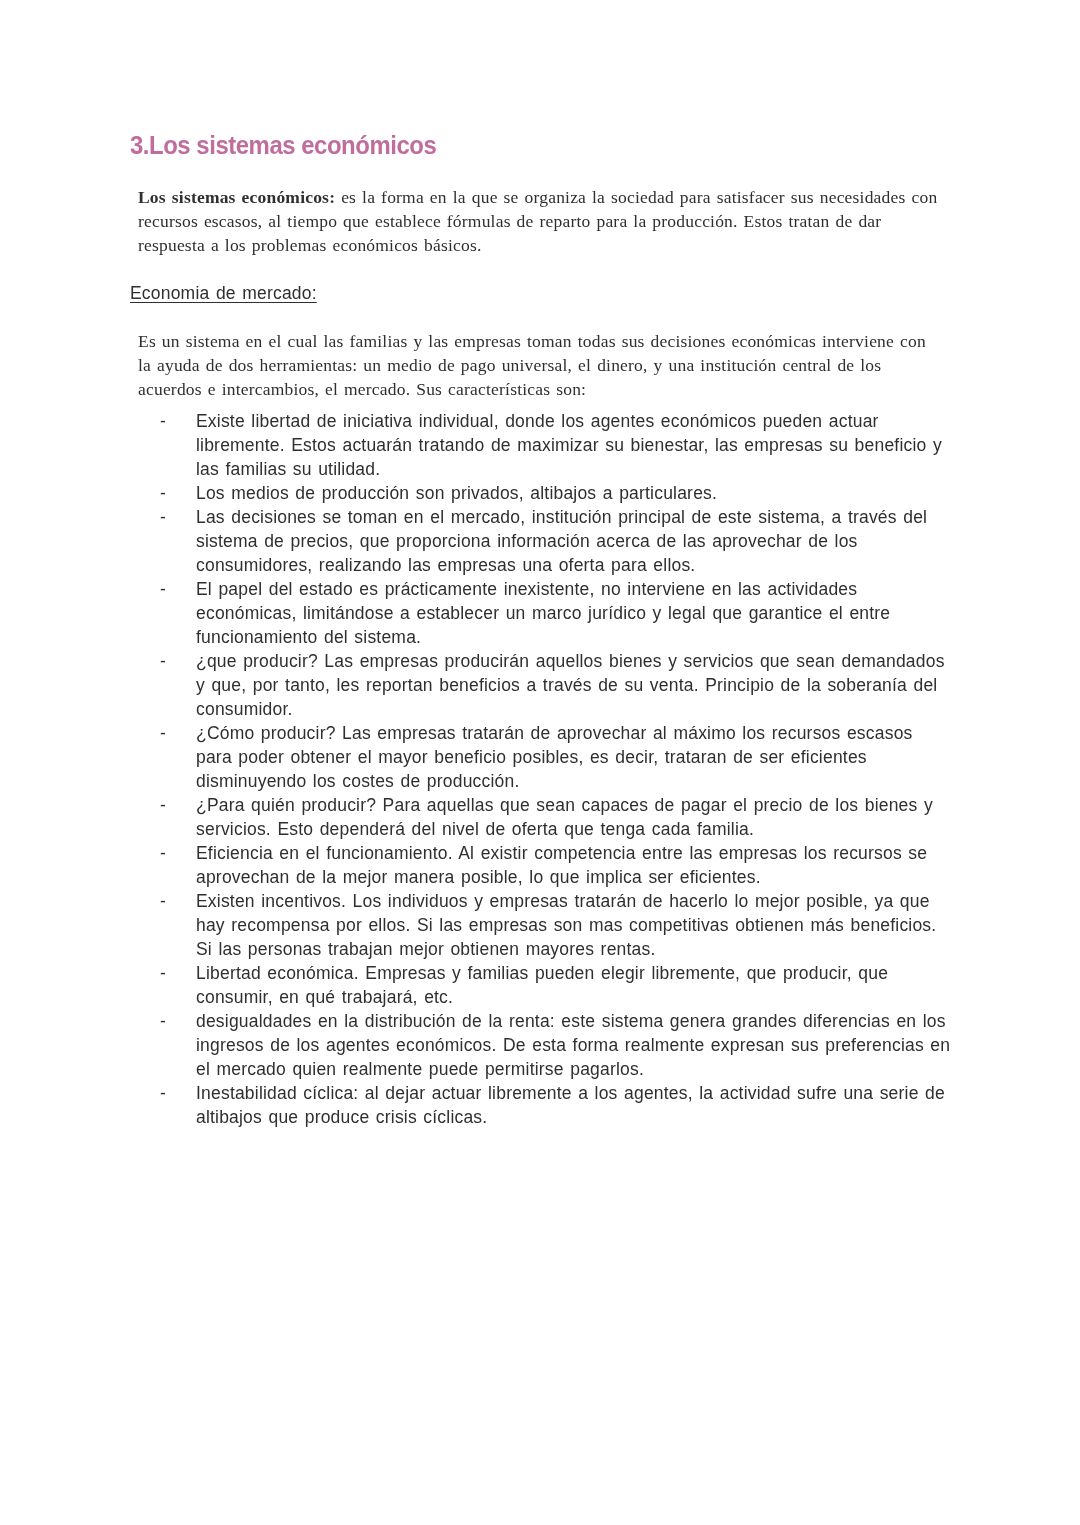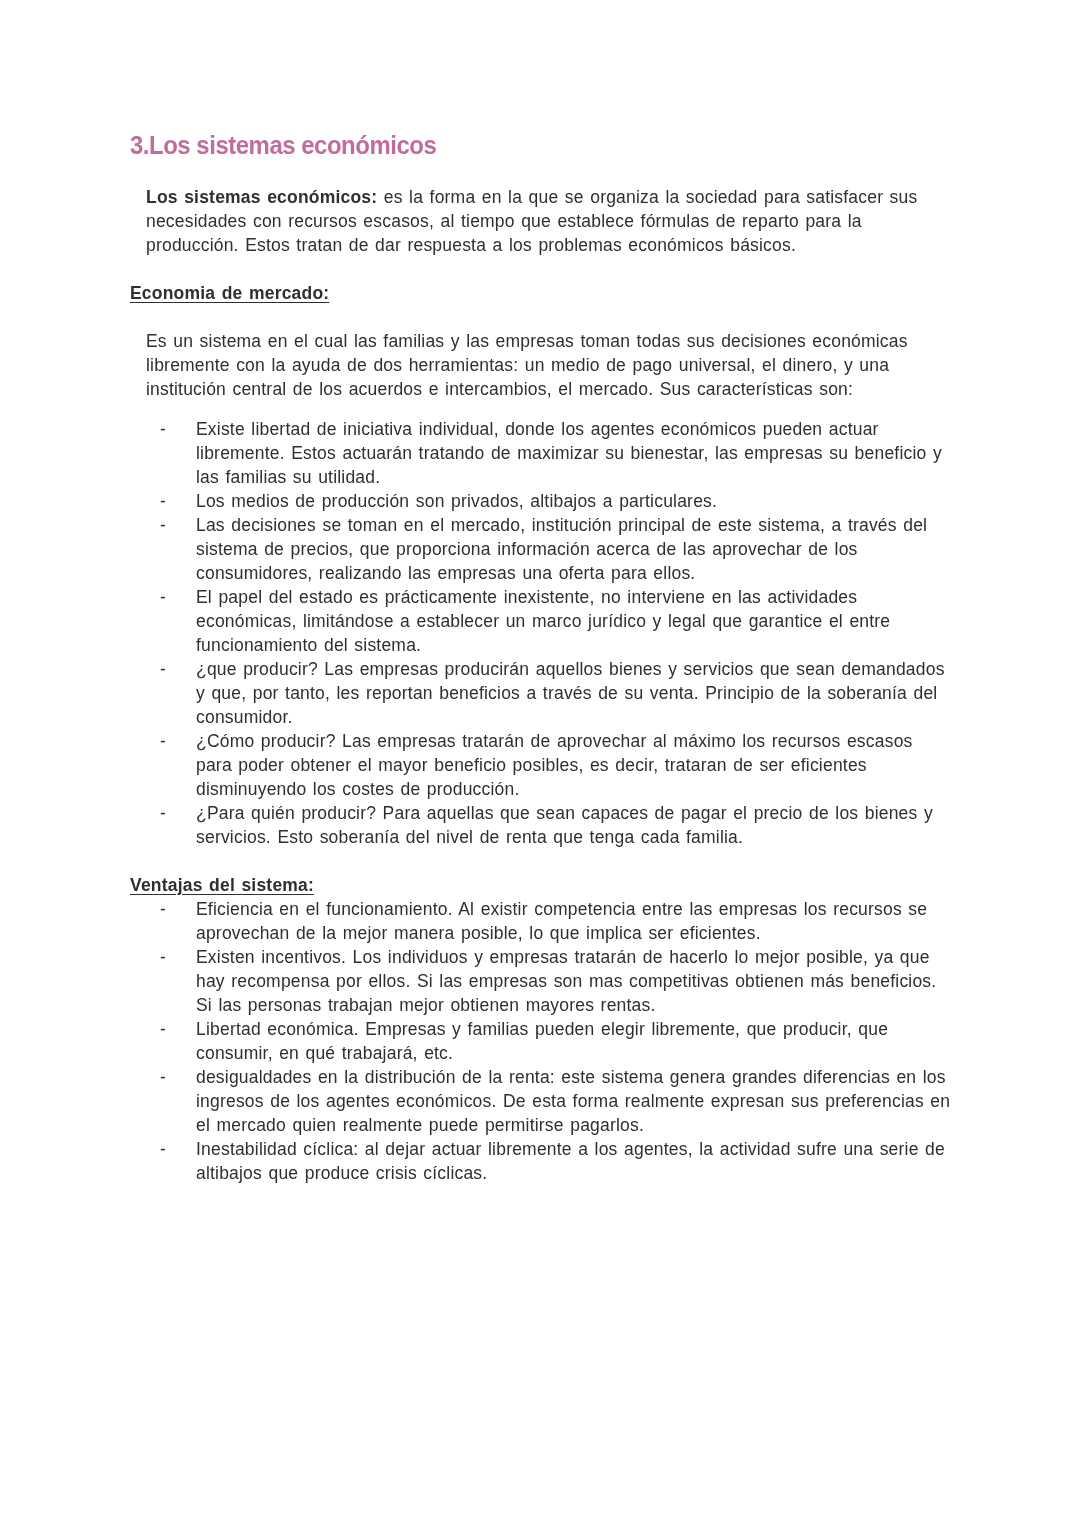--- a/index.html
+++ b/index.html
@@ -32,28 +32,29 @@
     transform-origin: left center;
     white-space: nowrap;
   }
   .body-text, .subheading, .bullet-text, .bullet-marker {
     font-size: 17.5px;
     line-height: 24px;
     letter-spacing: 0.2px;
     word-spacing: 1.4px;
   }
   p.body-text {
-    margin: 16px;
+    margin: 8px;
+    font-family: Liberation Serif, serif;
   }
   .lead-bold {
     font-weight: bold;
   }
   h2.subheading {
     margin: 24px 0 0 0;
-    font-weight: bold;
+    font-weight: normal;
     text-decoration: underline;
     text-underline-offset: 3px;
   }
   h2.subheading.gap-after {
     margin-bottom: 24px;
   }
   ul.bullet-list {
     list-style: none;
     margin: 0;
     padding: 0;
@@ -85,21 +86,21 @@
 
 <div class="page" style="color: rgb(46, 47, 49); background: rgb(255, 255, 255);">
   <div class="content">
 
     <h1 class="doc-title" style="color: rgb(192, 109, 157);">3.Los sistemas económicos</h1>
 
     <p class="body-text"><span class="lead-bold">Los sistemas económicos:</span><span> es la forma en la que se organiza la sociedad para satisfacer sus necesidades con recursos escasos, al tiempo que establece fórmulas de reparto para la producción. Estos tratan de dar respuesta a los problemas económicos básicos.</span></p>
 
     <section>
       <h2 class="subheading gap-after">Economia de mercado:</h2>
-      <p class="body-text">Es un sistema en el cual las familias y las empresas toman todas sus decisiones económicas libremente con la ayuda de dos herramientas: un medio de pago universal, el dinero, y una institución central de los acuerdos e intercambios, el mercado. Sus características son:</p>
+      <p class="body-text">Es un sistema en el cual las familias y las empresas toman todas sus decisiones económicas interviene con la ayuda de dos herramientas: un medio de pago universal, el dinero, y una institución central de los acuerdos e intercambios, el mercado. Sus características son:</p>
       <ul class="bullet-list">
         <li>
             <span class="bullet-marker">-</span>
             <span class="bullet-text">Existe libertad de iniciativa individual, donde los agentes económicos pueden actuar libremente. Estos actuarán tratando de maximizar su bienestar, las empresas su beneficio y las familias su utilidad.</span>
           </li>
         <li>
             <span class="bullet-marker">-</span>
             <span class="bullet-text">Los medios de producción son privados, altibajos a particulares.</span>
           </li>
         <li>
@@ -118,27 +119,26 @@
         <li>
             <span class="bullet-marker">-</span>
             <span class="bullet-text">¿que producir? Las empresas producirán aquellos bienes y servicios que sean demandados y que, por tanto, les reportan beneficios a través de su venta. Principio de la soberanía del consumidor.</span>
           </li>
         <li>
             <span class="bullet-marker">-</span>
             <span class="bullet-text">¿Cómo producir? Las empresas tratarán de aprovechar al máximo los recursos escasos para poder obtener el mayor beneficio posibles, es decir, trataran de ser eficientes disminuyendo los costes de producción.</span>
           </li>
         <li>
             <span class="bullet-marker">-</span>
-            <span class="bullet-text">¿Para quién producir? Para aquellas que sean capaces de pagar el precio de los bienes y servicios. Esto soberanía del nivel de renta que tenga cada familia.</span>
+            <span class="bullet-text">¿Para quién producir? Para aquellas que sean capaces de pagar el precio de los bienes y servicios. Esto dependerá del nivel de oferta que tenga cada familia.</span>
           </li>
       </ul>
     </section>
 
     <section>
-      <h2 class="subheading">Ventajas del sistema:</h2>
       <ul class="bullet-list">
         <li>
             <span class="bullet-marker">-</span>
             <span class="bullet-text">Eficiencia en el funcionamiento. Al existir competencia entre las empresas los recursos se aprovechan de la mejor manera posible, lo que implica ser eficientes.</span>
           </li>
         <li>
             <span class="bullet-marker">-</span>
             <span class="bullet-text">Existen incentivos. Los individuos y empresas tratarán de hacerlo lo mejor posible, ya que hay recompensa por ellos. Si las empresas son mas competitivas obtienen más beneficios. Si las personas trabajan mejor obtienen mayores rentas.</span>
           </li>
         <li>

